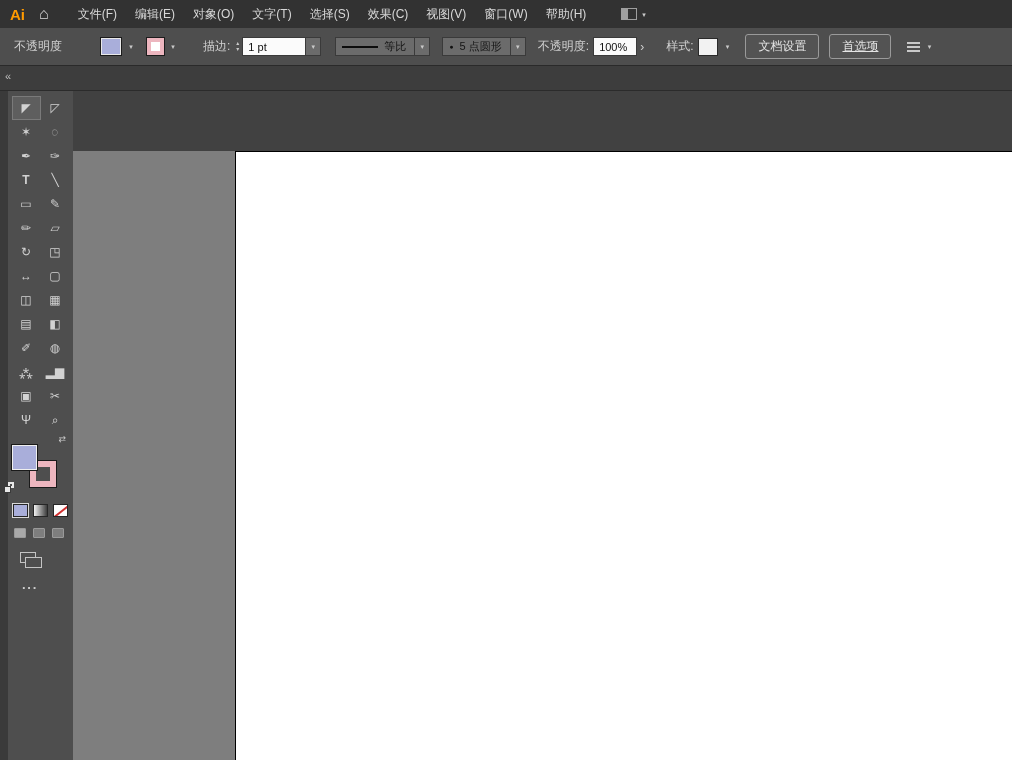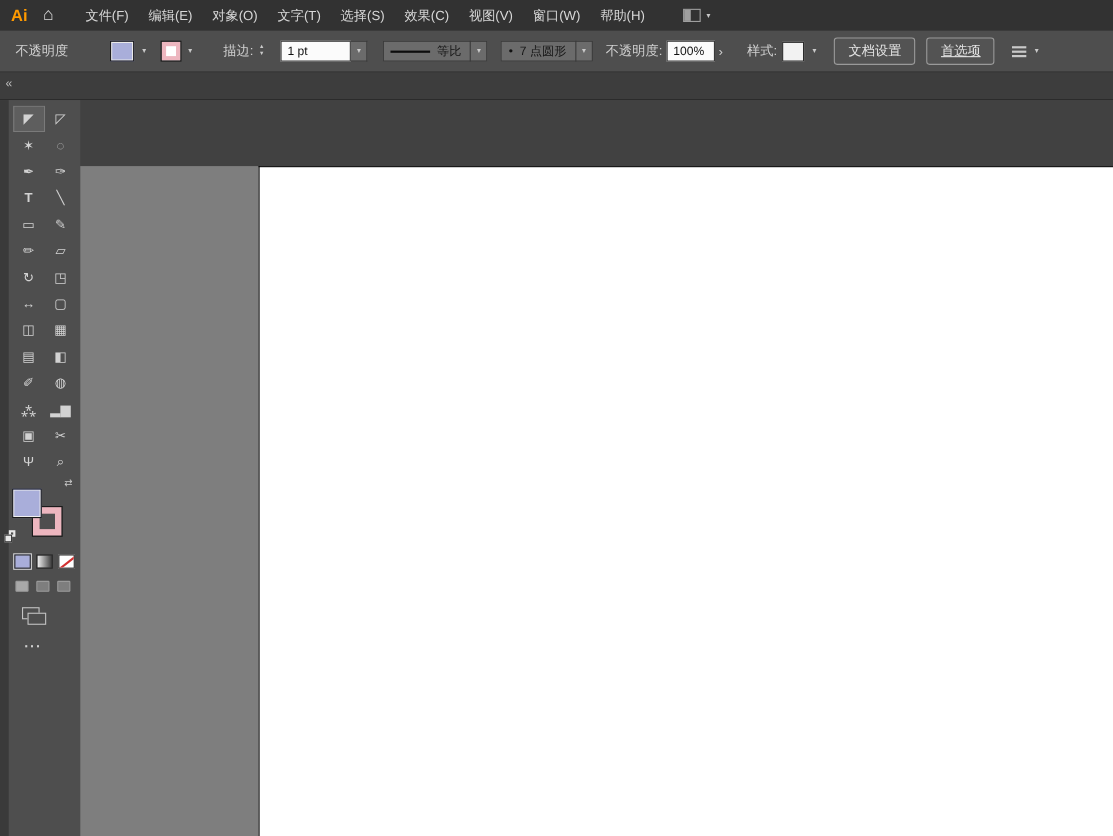--- a/index.html
+++ b/index.html
@@ -26,21 +26,21 @@
   .swatch-fill { margin-left:38px; width:22px; height:19px; background:#a9aeda;
                  border:1px solid #1c1c1c; box-shadow:inset 0 0 0 1px #e9e9e9; }
   .swatch-stroke { margin-left:10px; width:17px; height:17px; background:#fff;
                    border:4px solid #edb6bf; outline:1px solid #1c1c1c; }
   .cbtn-caret { margin-left:3px; width:12px; height:18px; display:flex; align-items:center; justify-content:center; }
   .lbl { margin-left:24px; }
   .stepper { margin-left:6px; display:flex; flex-direction:column; justify-content:center; gap:1px; }
   .stepper span { font-size:6px; line-height:5px; color:#c9c9c9; text-align:center; }
   .input { background:#fbfbfb; color:#111; border:1px solid #3a3a3a; height:19px;
            font-size:11px; display:flex; align-items:center; padding:0 5px; }
-  .w-weight { margin-left:16px; width:64px; }
+  .w-weight { margin-left:3px; width:64px; }
   .dropbtn { width:15px; height:19px; background:#6b6b6b; border:1px solid #3a3a3a; border-left:none;
              display:flex; align-items:center; justify-content:center; }
   .combo { display:flex; align-items:center; height:19px; background:#6b6b6b;
            border:1px solid #3a3a3a; color:#151515; font-size:11px; padding:0 6px; gap:6px; }
   .profile-line { width:36px; height:2px; background:#0c0c0c; }
   .combo-caretcell { width:15px; height:19px; border-left:1px solid #3a3a3a; margin-right:-6px; margin-left:2px;
                      display:flex; align-items:center; justify-content:center; }
   .brush-dot { font-size:7px; color:#111; }
   .w-opacity { margin-left:4px; width:44px; }
   .more-arrow { margin-left:3px; color:#cfcfcf; font-size:12px; }
@@ -146,21 +146,21 @@
     <span class="combo" style="margin-left:14px;align-items:center;">
       <span class="profile-line"></span>
       <span>等比</span>
       <span class="combo-caretcell">
         <span class="caret">▾</span>
       </span>
     </span>
 
     <span class="combo" style="margin-left:12px;">
       <span class="brush-dot">●</span>
-      <span>7 点圆形</span>
+      <span>5 点圆形</span>
       <span class="combo-caretcell">
         <span class="caret">▾</span>
       </span>
     </span>
 
     <span class="lbl" style="margin-left:12px;">不透明度:</span>
     <span class="input w-opacity">100%</span>
     <span class="more-arrow">›</span>
 
     <span class="lbl" style="margin-left:22px;">样式:</span>

